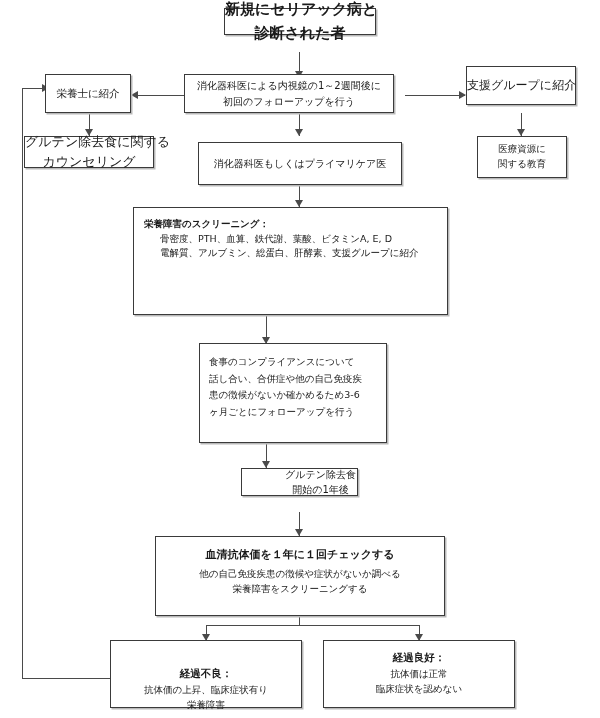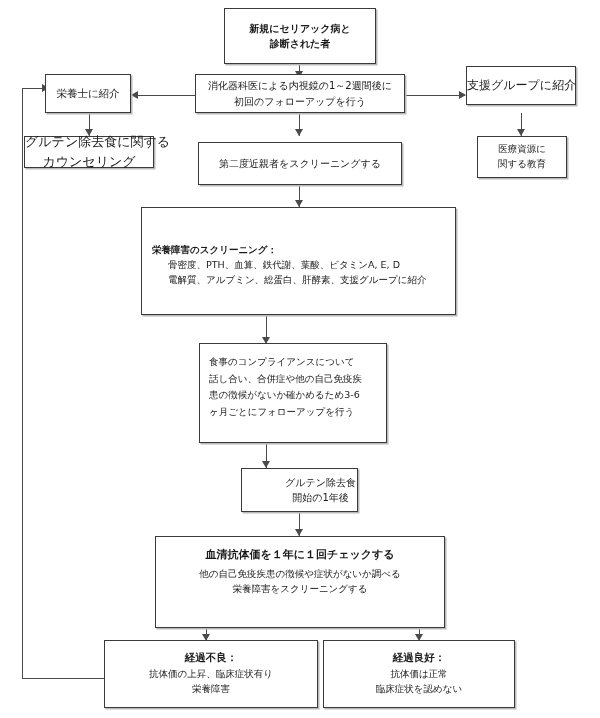--- a/index.html
+++ b/index.html
@@ -117,26 +117,26 @@
   <div class="conn vline" style="left:206px; top:625px; height:15px;"></div>
   <div class="arrow arrow-down" style="left:202px; top:634px;"></div>
   <div class="conn vline" style="left:419px; top:625px; height:15px;"></div>
   <div class="arrow arrow-down" style="left:415px; top:634px;"></div>
 
   <div class="conn hline" style="left:22px; top:678px; width:88px;"></div>
   <div class="conn vline" style="left:22px; top:88px; height:591px;"></div>
   <div class="conn hline" style="left:22px; top:88px; width:22px;"></div>
   <div class="arrow arrow-right" style="left:42px; top:84px;"></div>
 
-  <div class="node" style="left:224px; top:8px; width:152px; height:56px; font-size:10px; font-weight:bold;">
+  <div class="node" style="left:224px; top:8px; width:152px; height:27px; font-size:15px; font-weight:bold;">
     <span class="line">新規にセリアック病と</span>
     <span class="line">診断された者</span>
   </div>
 
-  <div class="node" style="left:195px; top:74px; width:210px; height:39px; font-size:10px;">
+  <div class="node" style="left:184px; top:74px; width:210px; height:39px; font-size:10px;">
     <span class="line">消化器科医による内視鏡の1～2週間後に</span>
     <span class="line">初回のフォローアップを行う</span>
   </div>
 
   <div class="node" style="left:45px; top:74px; width:86px; height:39px; font-size:10.5px;">
     <span class="line">栄養士に紹介</span>
   </div>
 
   <div class="node" style="left:466px; top:66px; width:110px; height:39px; font-size:12px;">
     <span class="line">支援グループに紹介</span>
@@ -146,45 +146,45 @@
     <span class="line">グルテン除去食に関する</span>
     <span class="line">カウンセリング</span>
   </div>
 
   <div class="node" style="left:477px; top:136px; width:90px; height:42px; font-size:9.5px;">
     <span class="line">医療資源に</span>
     <span class="line">関する教育</span>
   </div>
 
   <div class="node" style="left:198px; top:142px; width:204px; height:43px; font-size:10px;">
-    <span class="line">第二度近親者をスクリーニングする</span>
+    <span class="line">消化器科医もしくはプライマリケア医</span>
   </div>
 
-  <div class="node left-align" style="left:141px; top:207px; width:315px; height:108px; font-size:9.5px; justify-content:center; padding-top:9px;">
+  <div class="node left-align" style="left:133px; top:207px; width:315px; height:108px; font-size:9.5px; justify-content:flex-start; padding-top:9px;">
     <span class="line b">栄養障害のスクリーニング：</span>
     <span class="line indent">骨密度、PTH、血算、鉄代謝、葉酸、ビタミンA, E, D</span>
     <span class="line indent">電解質、アルブミン、総蛋白、肝酵素、支援グループに紹介</span>
   </div>
 
   <div class="node" style="left:199px; top:343px; width:188px; height:100px; font-size:9.5px; align-items:flex-start; justify-content:flex-start; padding:10px 24px 0 9px;">
     <span class="line wrap" style="text-align:left; line-height:1.75;">食事のコンプライアンスについて話し合い、合併症や他の自己免疫疾患の徴候がないか確かめるため3-6ヶ月ごとにフォローアップを行う</span>
   </div>
 
-  <div class="node" style="left:241px; top:468px; width:117px; height:44px; font-size:10px;padding-left:42px;">
+  <div class="node" style="left:241px; top:468px; width:117px; height:28px; font-size:10px;padding-left:42px;">
     <span class="line">グルテン除去食</span>
     <span class="line">開始の1年後</span>
   </div>
 
-  <div class="node" style="left:155px; top:536px; width:290px; height:92px; font-size:9.5px; justify-content:flex-start; padding-top:9px;">
+  <div class="node" style="left:155px; top:536px; width:290px; height:80px; font-size:9.5px; justify-content:flex-start; padding-top:9px;">
     <span class="line b" style="font-size:11px; margin-bottom:4px;">血清抗体価を１年に１回チェックする</span>
     <span class="line">他の自己免疫疾患の徴候や症状がないか調べる</span>
     <span class="line">栄養障害をスクリーニングする</span>
   </div>
 
-  <div class="node" style="left:104px; top:640px; width:214px; height:68px; font-size:9.5px; justify-content:flex-start; padding-top:8px;">
+  <div class="node" style="left:110px; top:640px; width:192px; height:68px; font-size:9.5px; justify-content:flex-start; padding-top:24px;">
     <span class="line b" style="font-size:10.5px; margin-bottom:2px;">経過不良：</span>
     <span class="line">抗体価の上昇、臨床症状有り</span>
     <span class="line">栄養障害</span>
   </div>
 
   <div class="node" style="left:323px; top:640px; width:192px; height:68px; font-size:9.5px; justify-content:flex-start; padding-top:8px;">
     <span class="line b" style="font-size:10.5px; margin-bottom:2px;">経過良好：</span>
     <span class="line">抗体価は正常</span>
     <span class="line">臨床症状を認めない</span>
   </div>

